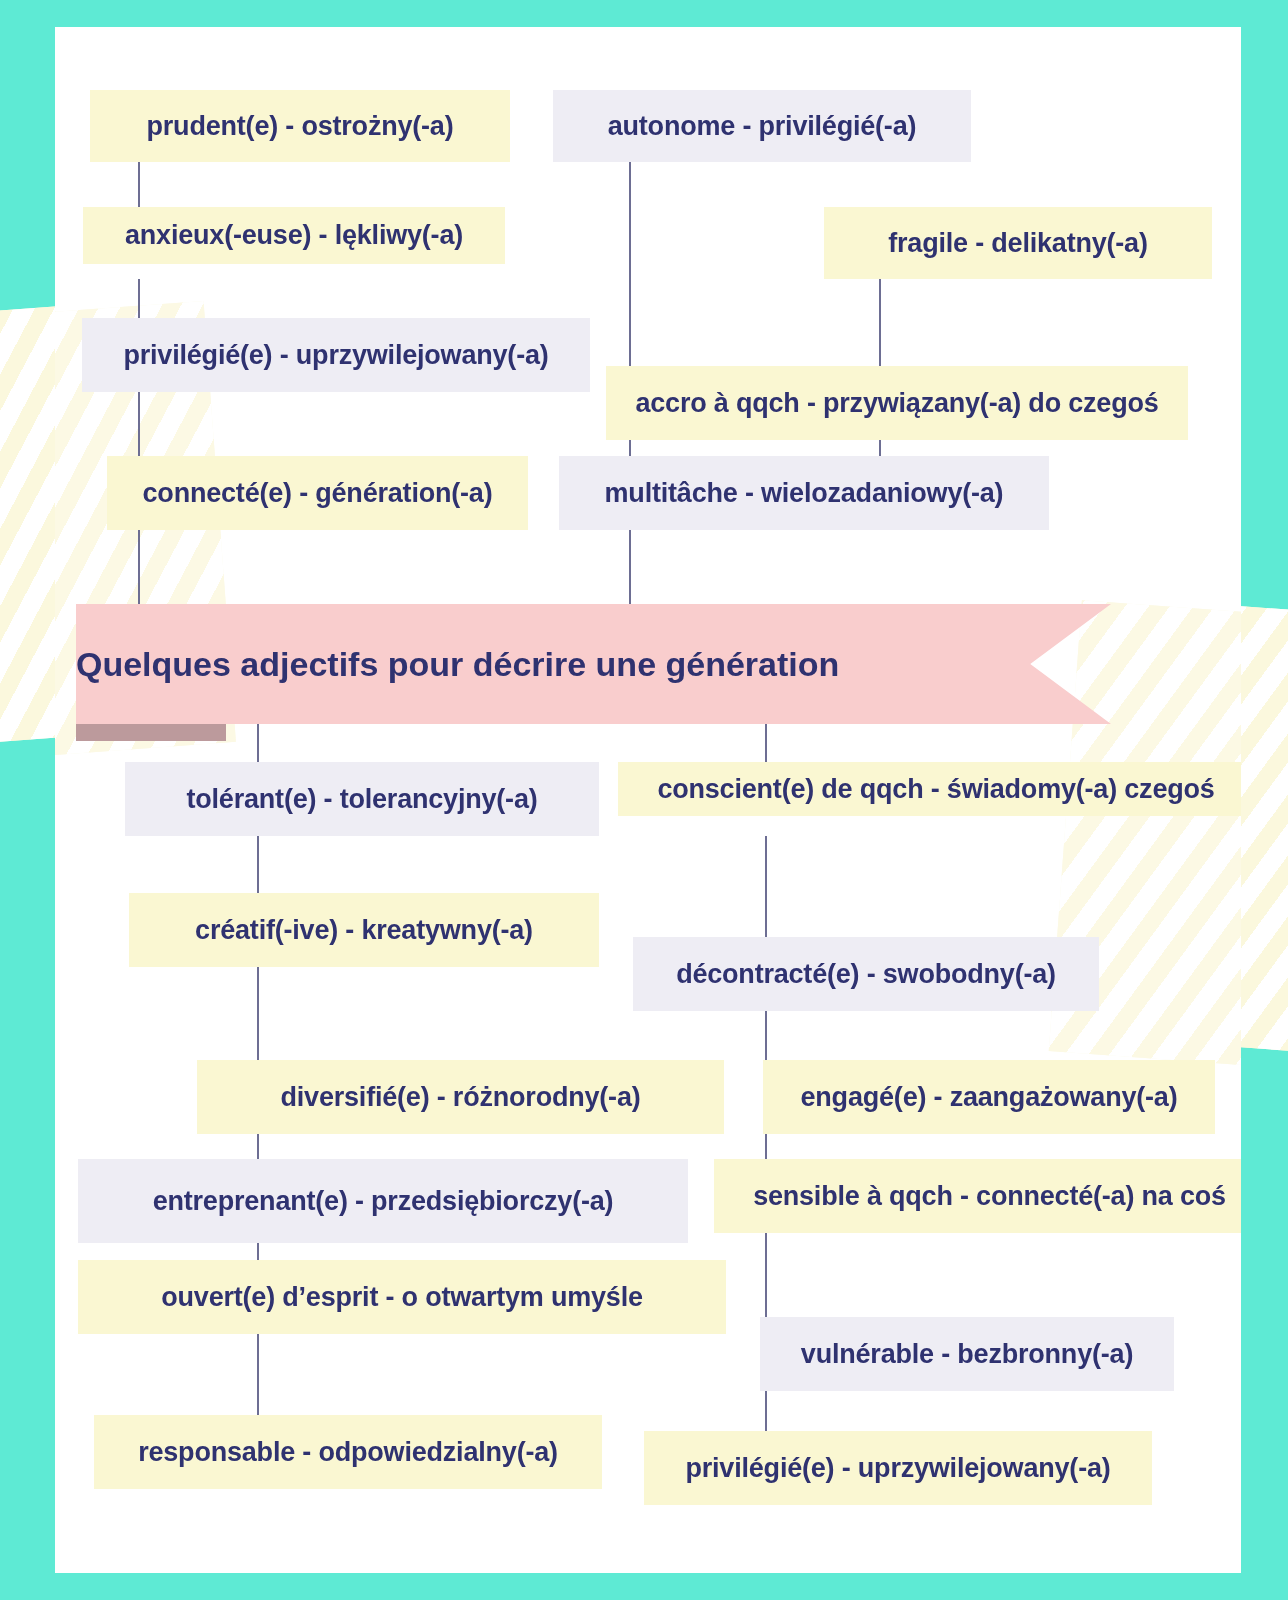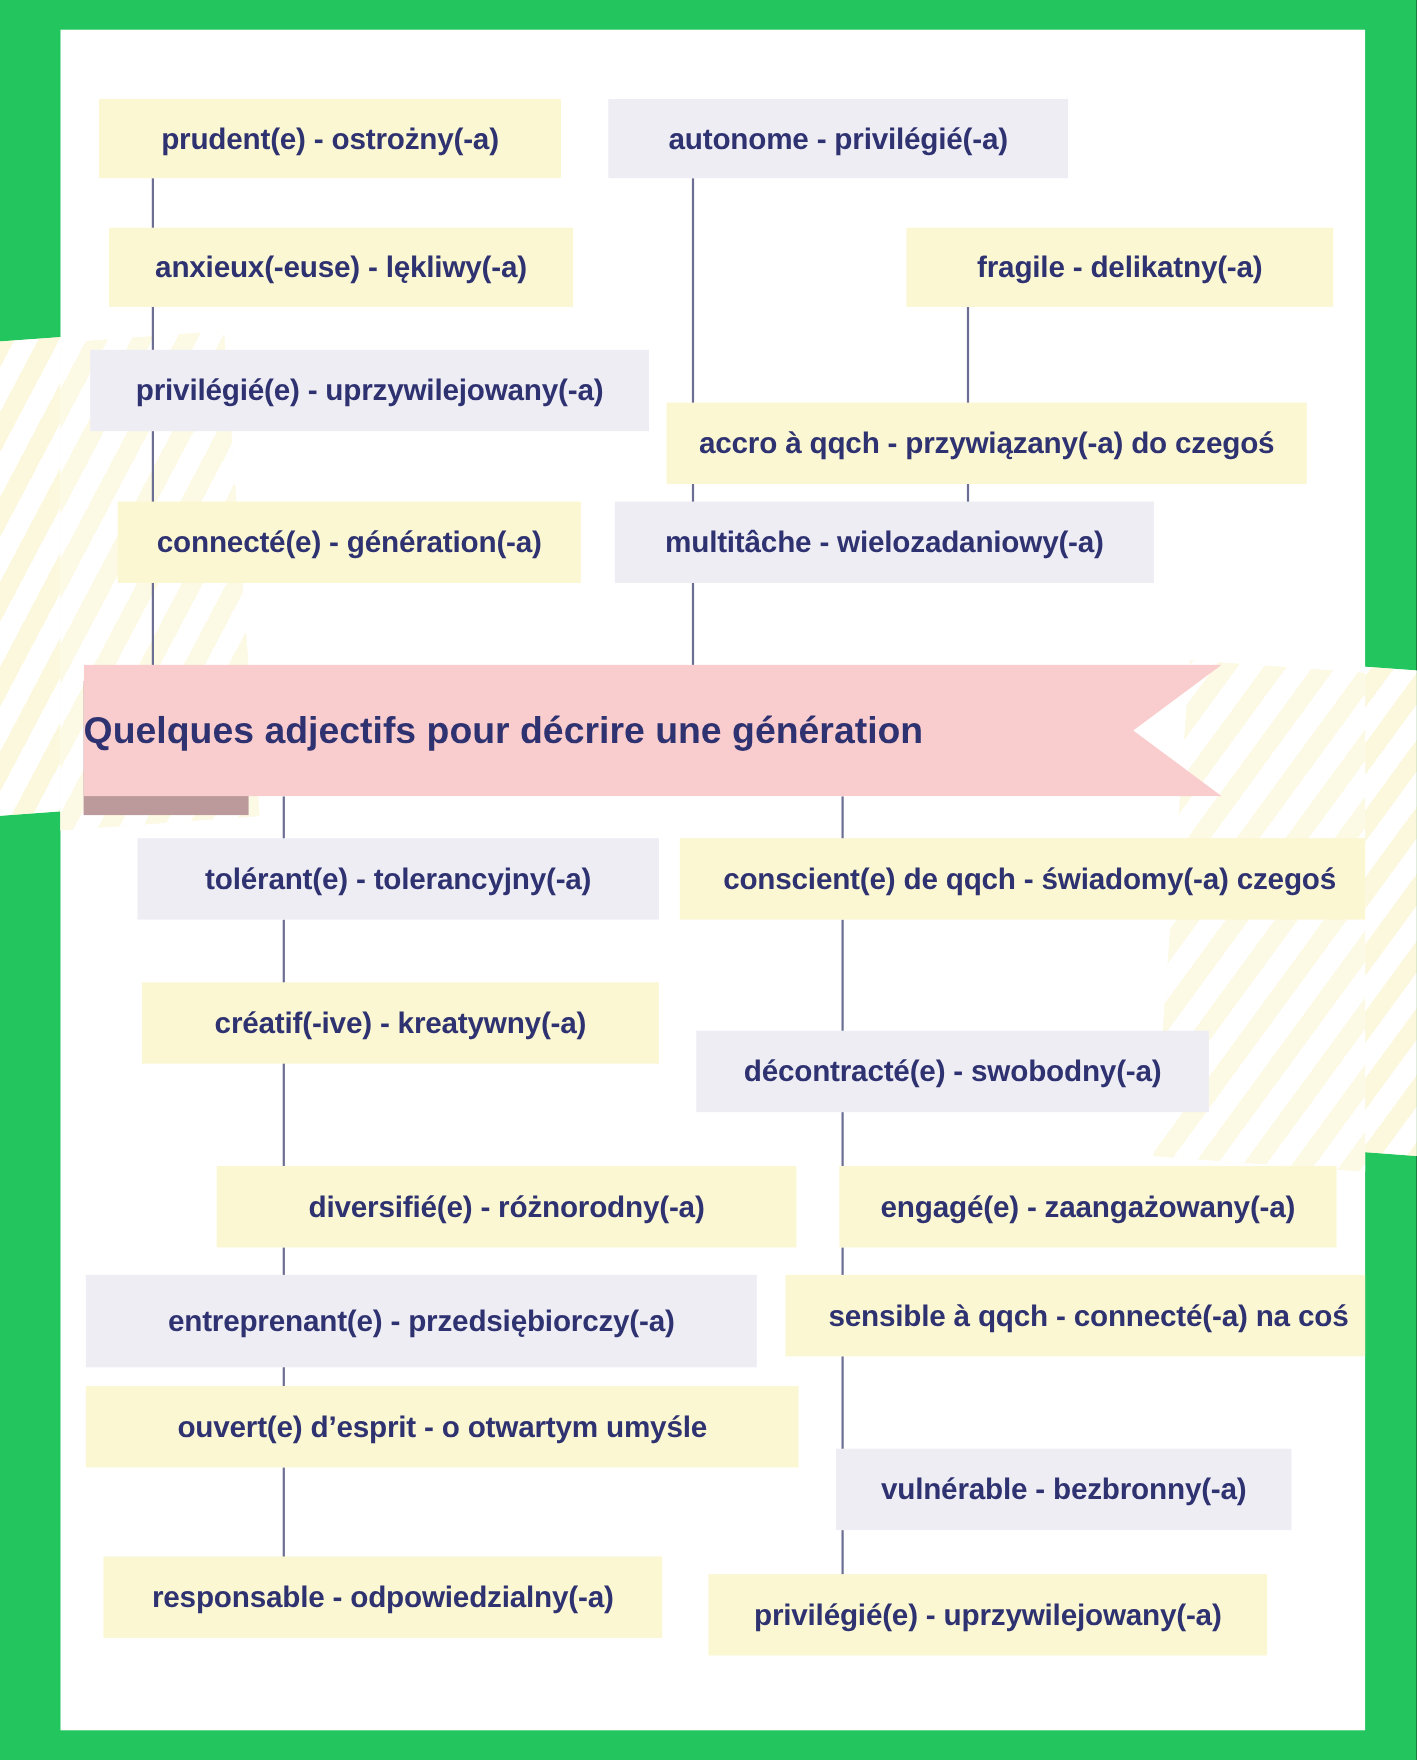--- a/index.html
+++ b/index.html
@@ -11,21 +11,21 @@
     width: 1288px;
     height: 1600px;
     overflow: hidden;
     font-family: "Liberation Sans", sans-serif;
   }
 
   #stage {
     position: relative;
     width: 1288px;
     height: 1600px;
-    background: #22c55e;
+    background: #5eead4;
     overflow: hidden;
   }
 
   
   .stripe-panel {
     position: absolute;
     background-color: #fbf8dd;
     background-image: repeating-linear-gradient(
         -58deg,
         #fbf8dd 0px, #fbf8dd 17px,
@@ -171,36 +171,36 @@
         <div class="connector" style="left: 202px; top: 1307px; height: 82px;"></div>
         <div class="connector" style="left: 710px; top: 984px; height: 50px;"></div>
         <div class="connector" style="left: 710px; top: 1107px; height: 26px;"></div>
         <div class="connector" style="left: 710px; top: 1206px; height: 85px;"></div>
         <div class="connector" style="left: 710px; top: 1364px; height: 41px;"></div>
       </div>
 
     <div id="chips-above-layer">
         <div class="chip yellow" style="left: 35px; top: 63px; width: 420px; height: 72px;">prudent(e) - ostrożny(-a)</div>
         <div class="chip lavender" style="left: 498px; top: 63px; width: 418px; height: 72px;">autonome - privilégié(-a)</div>
-        <div class="chip yellow" style="left: 44px; top: 180px; width: 422px; height: 72px;">anxieux(-euse) - lękliwy(-a)</div>
+        <div class="chip yellow" style="left: 28px; top: 180px; width: 422px; height: 57px;">anxieux(-euse) - lękliwy(-a)</div>
         <div class="chip yellow" style="left: 769px; top: 180px; width: 388px; height: 72px;">fragile - delikatny(-a)</div>
         <div class="chip lavender" style="left: 27px; top: 291px; width: 508px; height: 74px;">privilégié(e) - uprzywilejowany(-a)</div>
         <div class="chip yellow" style="left: 551px; top: 339px; width: 582px; height: 74px;">accro à qqch - przywiązany(-a) do czegoś</div>
         <div class="chip yellow" style="left: 52px; top: 429px; width: 421px; height: 74px;">connecté(e) - génération(-a)</div>
         <div class="chip lavender" style="left: 504px; top: 429px; width: 490px; height: 74px;">multitâche - wielozadaniowy(-a)</div>
       </div>
 
     <div id="banner-shadow"></div>
     <div id="banner">
       <span id="banner-title">Quelques adjectifs pour décrire une génération</span>
     </div>
 
     <div id="chips-below-layer">
         <div class="chip lavender" style="left: 70px; top: 735px; width: 474px; height: 74px;">tolérant(e) - tolerancyjny(-a)</div>
-        <div class="chip yellow" style="left: 563px; top: 735px; width: 636px; height: 74px;">conscient(e) de qqch - świadomy(-a) czegoś</div>
+        <div class="chip yellow" style="left: 563px; top: 735px; width: 636px; height: 54px;">conscient(e) de qqch - świadomy(-a) czegoś</div>
         <div class="chip yellow" style="left: 74px; top: 866px; width: 470px; height: 74px;">créatif(-ive) - kreatywny(-a)</div>
         <div class="chip lavender" style="left: 578px; top: 910px; width: 466px; height: 74px;">décontracté(e) - swobodny(-a)</div>
         <div class="chip yellow" style="left: 142px; top: 1033px; width: 527px; height: 74px;">diversifié(e) - różnorodny(-a)</div>
         <div class="chip yellow" style="left: 708px; top: 1033px; width: 452px; height: 74px;">engagé(e) - zaangażowany(-a)</div>
         <div class="chip lavender" style="left: 23px; top: 1132px; width: 610px; height: 84px;">entreprenant(e) - przedsiębiorczy(-a)</div>
         <div class="chip yellow" style="left: 659px; top: 1132px; width: 551px; height: 74px;">sensible à qqch - connecté(-a) na coś</div>
         <div class="chip yellow" style="left: 23px; top: 1233px; width: 648px; height: 74px;">ouvert(e) d’esprit - o otwartym umyśle</div>
         <div class="chip lavender" style="left: 705px; top: 1290px; width: 414px; height: 74px;">vulnérable - bezbronny(-a)</div>
         <div class="chip yellow" style="left: 39px; top: 1388px; width: 508px; height: 74px;">responsable - odpowiedzialny(-a)</div>
         <div class="chip yellow" style="left: 589px; top: 1404px; width: 508px; height: 74px;">privilégié(e) - uprzywilejowany(-a)</div>

